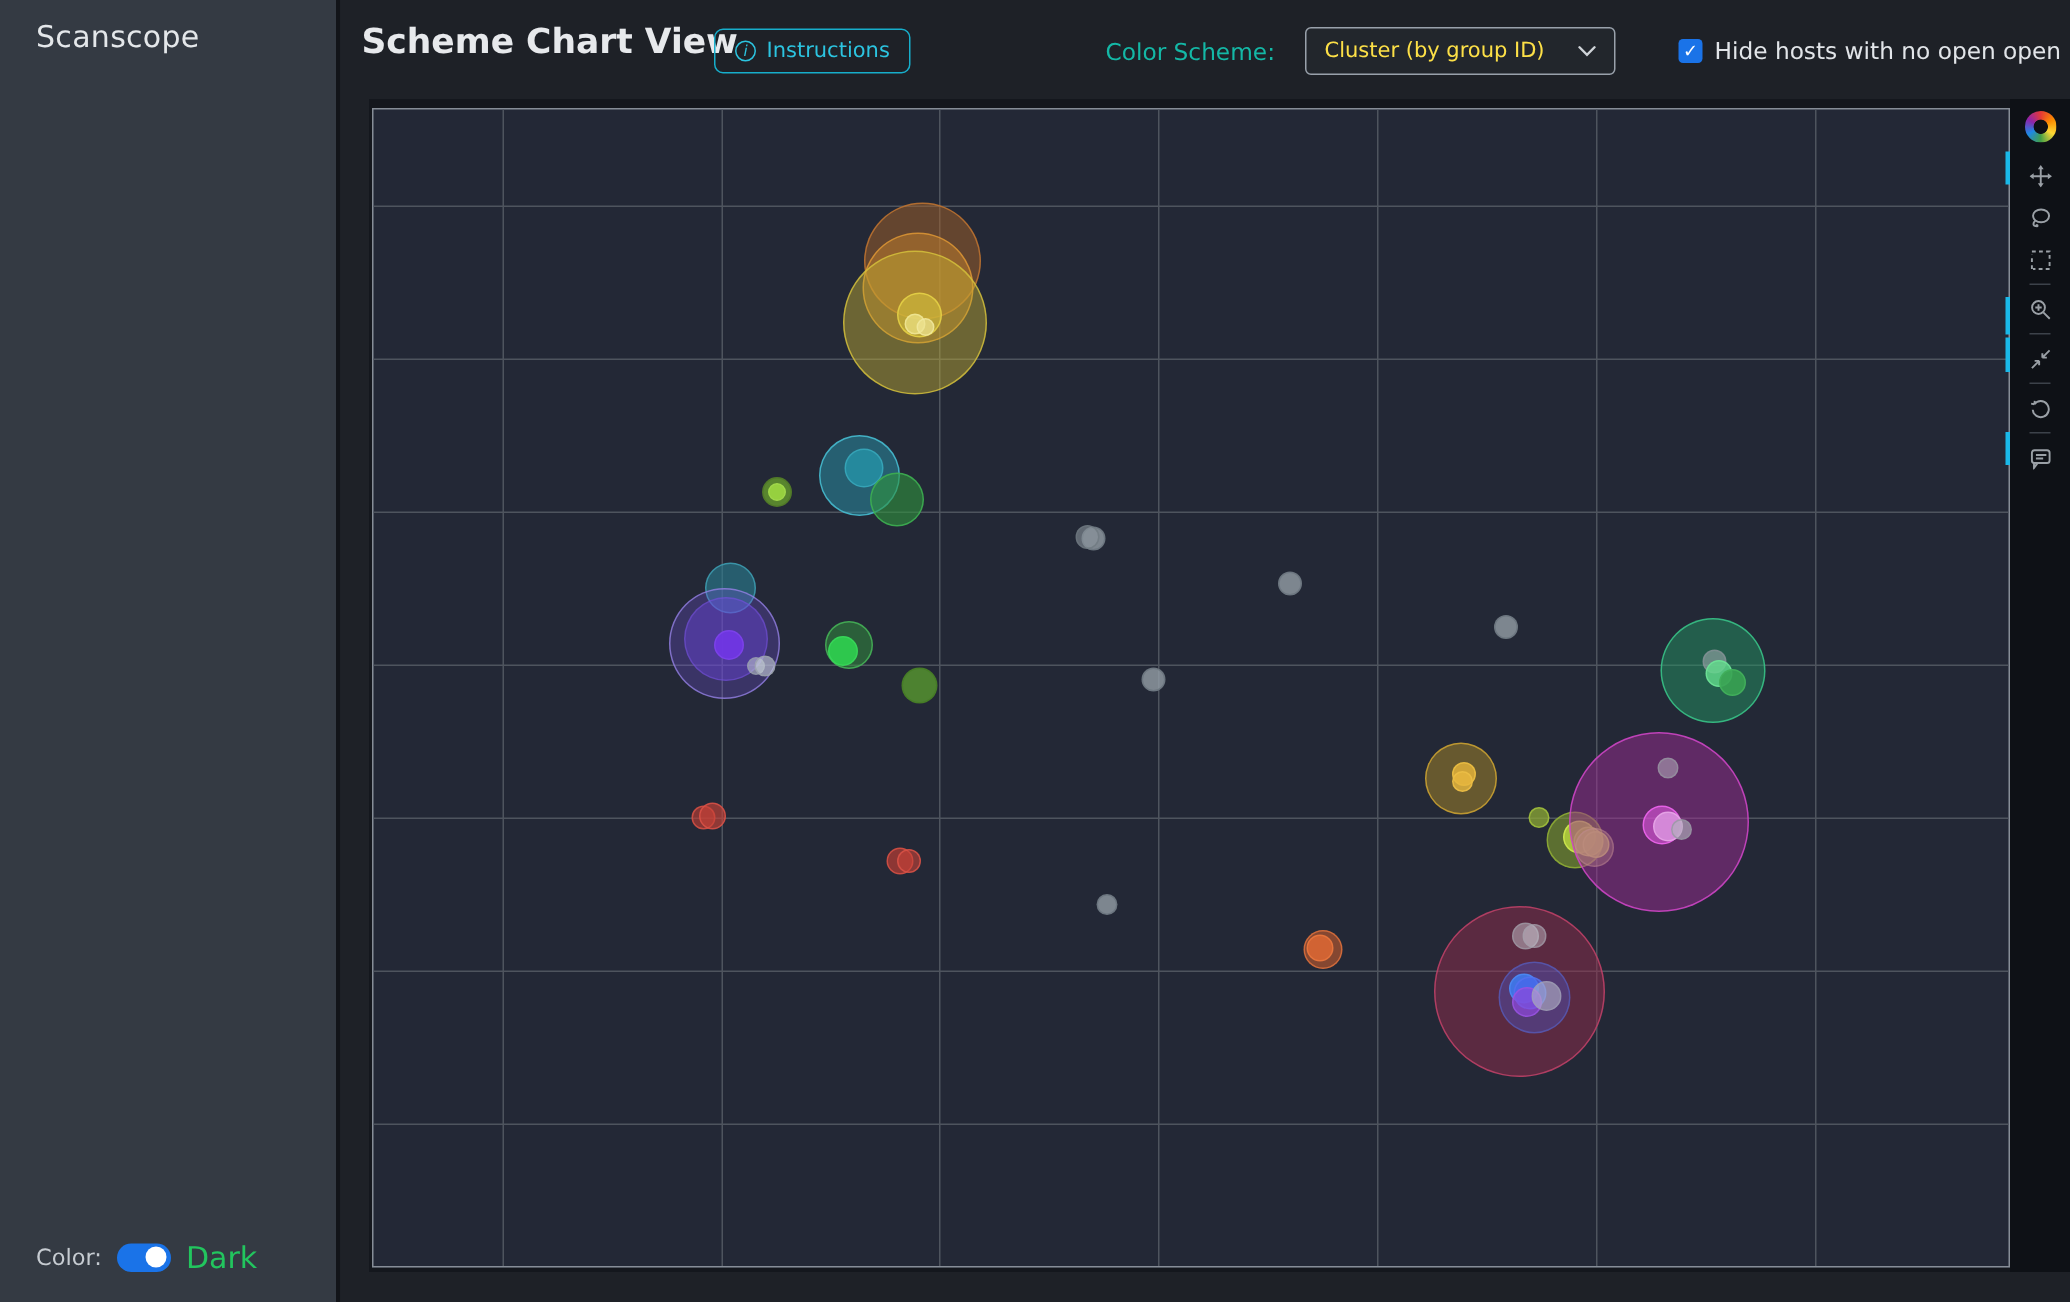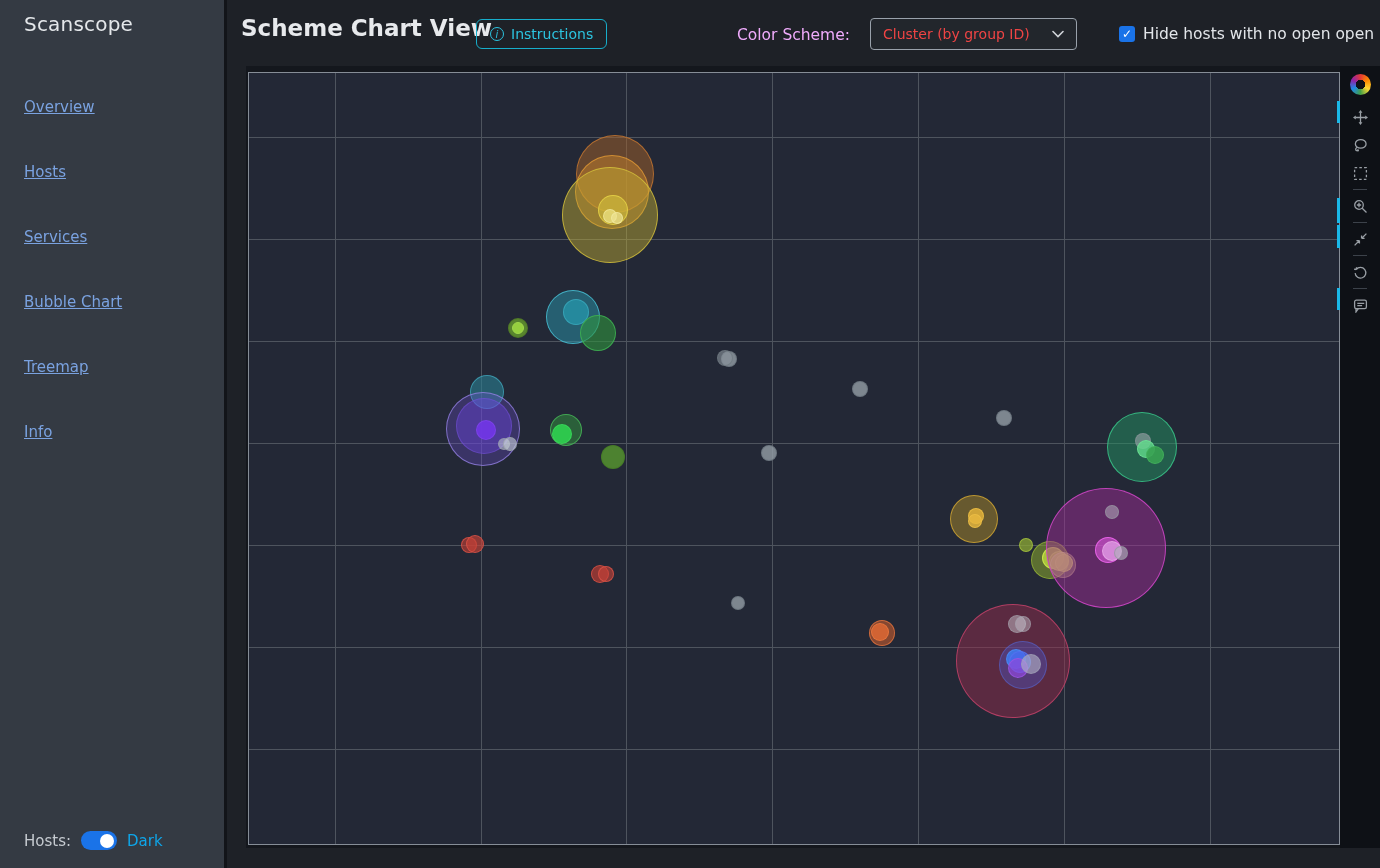--- a/index.html
+++ b/index.html
@@ -13,42 +13,42 @@
     position:absolute;left:0;top:0;width:227px;height:868px;
     background:#343a43;border-right:3px solid #121419;box-sizing:border-box;
   }
   .sidebar-title{position:absolute;left:24px;top:12px;font-size:20px;color:#e4e7ea;font-weight:500;letter-spacing:.2px;}
   .nav{position:absolute;left:24px;top:98px;}
   .nav-link{display:block;margin-bottom:47px;font-size:15px;color:#7aa2e0;text-decoration:underline;cursor:pointer;}
   .theme-row{position:absolute;left:24px;bottom:18px;display:flex;align-items:center;gap:10px;}
   .theme-label{font-size:15px;color:#c6cbd1;}
   .toggle{position:relative;width:36px;height:19px;border-radius:10px;background:#1a73e8;cursor:pointer;}
   .toggle .knob{position:absolute;top:2.5px;right:3px;width:14px;height:14px;border-radius:50%;background:#ffffff;}
-  .theme-value{font-size:15px;color:#0ea5e9;}
+  .theme-value{font-size:20px;color:#22c55e;}
   
   .page-title{position:absolute;left:241px;top:15px;font-size:23px;font-weight:600;color:#e7e9ec;}
   .instructions-btn{
     position:absolute;left:476px;top:19px;height:30px;box-sizing:border-box;
     display:flex;align-items:center;gap:7px;padding:0 13px;
     background:transparent;border:1.5px solid #17aecb;border-radius:6px;
     color:#2cc4e0;font-size:14px;cursor:pointer;font-family:inherit;
   }
   .circle-i{
     display:inline-flex;align-items:center;justify-content:center;
     width:14px;height:14px;border:1.3px solid #2cc4e0;border-radius:50%;
     font-size:10px;font-style:italic;color:#2cc4e0;box-sizing:border-box;
   }
-  .color-scheme-label{position:absolute;left:737px;top:26px;font-size:15.5px;color:#f0abfc;}
+  .color-scheme-label{position:absolute;left:737px;top:26px;font-size:15.5px;color:#14b8a6;}
   .select{
     position:absolute;left:870px;top:18px;width:207px;height:32px;box-sizing:border-box;
     background:#22262c;border:1px solid #99a1ab;border-radius:4px;
     display:flex;align-items:center;justify-content:space-between;
     padding:0 12px;cursor:pointer;
   }
-  .select-value{font-size:14px;color:#ef4444;}
+  .select-value{font-size:14px;color:#fde047;}
   .checkbox{
     position:absolute;left:1119px;top:26px;width:16px;height:16px;border-radius:3px;
     background:#1a73e8;display:flex;align-items:center;justify-content:center;cursor:pointer;
   }
   .checkbox .check{color:#fff;font-size:12px;line-height:1;}
   .checkbox-label{position:absolute;left:1143px;top:25px;font-size:15.5px;color:#e2e5e9;}
   
   .chart-widget{
     position:absolute;left:246px;top:66px;width:1134px;height:782px;
     background:#14171d;
@@ -73,30 +73,22 @@
   }
   .mb-btn{width:26px;height:26px;display:flex;align-items:center;justify-content:center;cursor:pointer;margin:1px 0;}
   .mb-sep{width:14px;height:1px;background:#3c424a;margin:2px 0;}
   .indicator{position:absolute;width:3px;background:#1ab8e8;left:1091px;}
 </style>
 </head>
 <body>
 
 <aside class="sidebar">
   <div class="sidebar-title">Scanscope</div>
-  <nav class="nav" id="nav-container">
-      <a class="nav-link">Overview</a>
-      <a class="nav-link">Hosts</a>
-      <a class="nav-link">Services</a>
-      <a class="nav-link">Bubble Chart</a>
-      <a class="nav-link">Treemap</a>
-      <a class="nav-link">Info</a>
-    </nav>
   <div class="theme-row">
-    <span class="theme-label">Hosts:</span>
+    <span class="theme-label">Color:</span>
     <span class="toggle">
         <span class="knob"></span>
       </span>
     <span class="theme-value">Dark</span>
   </div>
 </aside>
 
 <div class="page-title">Scheme Chart View</div>
 
 <button class="instructions-btn">

